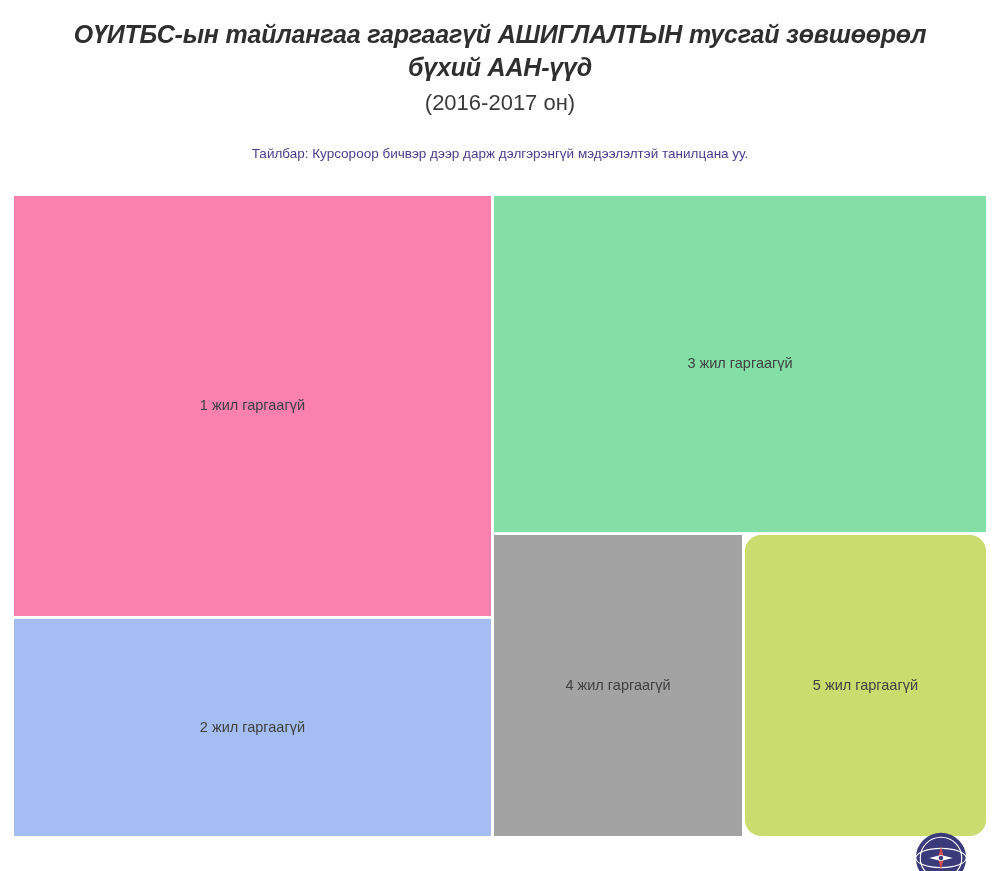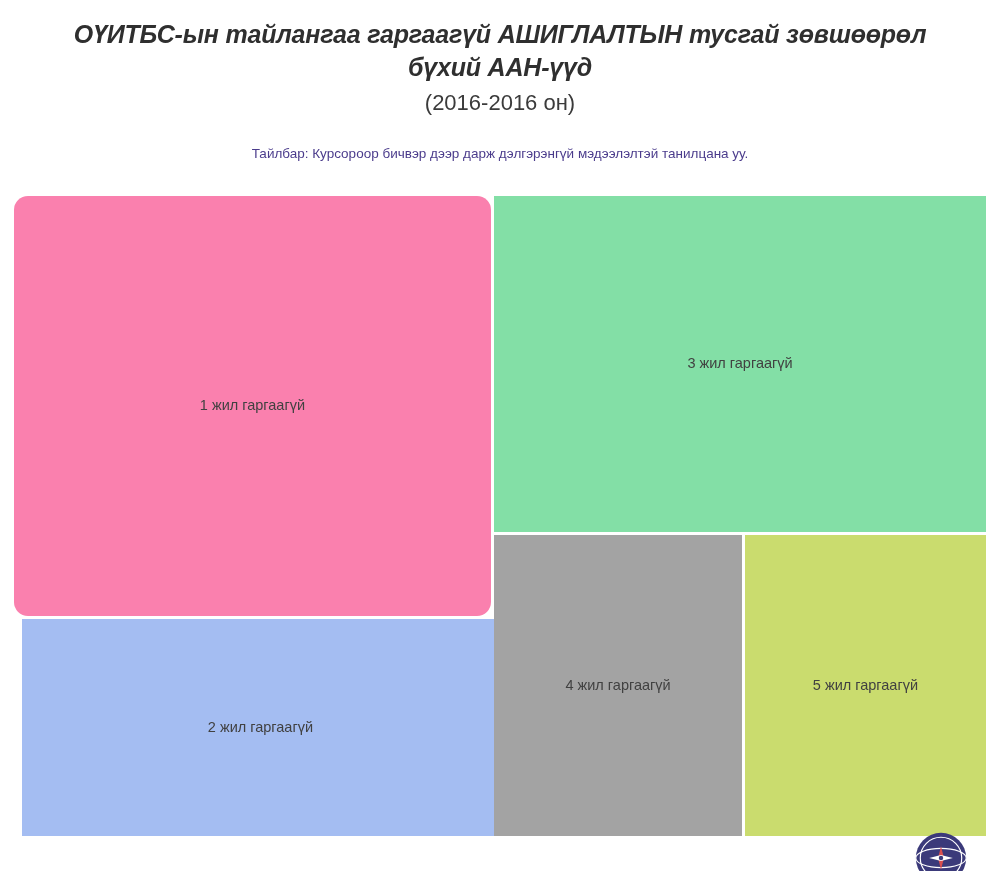--- a/index.html
+++ b/index.html
@@ -64,63 +64,63 @@
     font-size: 14.5px;
     color: #414141;
     text-align: left;
     pointer-events: none;
     line-height: 1.2;
     padding: 0 6px;
   }
 
   
   .tile-0 { left: 0;        top: 0;       width: 49.07%; height: 65.6%; }
-  .tile-1 { left: 8px;        top: 66.1%;   width: 49.07%; height: 33.9%; }
+  .tile-1 { left: 0;        top: 66.1%;   width: 49.07%; height: 33.9%; }
   .tile-2 { left: 49.4%;    top: 0;       width: 50.6%;  height: 52.5%; }
   .tile-3 { left: 49.4%;    top: 53.0%;   width: 25.5%;  height: 47.0%; }
   .tile-4 { left: 75.2%;    top: 53.0%;   width: 24.8%;  height: 47.0%; }
 
   
   .watermark {
     position: absolute;
     right: 22px;
     bottom: -24px;
     width: 74px;
     height: 74px;
     pointer-events: none;
   }
 </style>
 </head>
 <body>
 
 <div class="header">
   <h1 class="chart-title">ОҮИТБС-ын тайлангаа гаргаагүй АШИГЛАЛТЫН тусгай зөвшөөрөл бүхий ААН-үүд</h1>
-  <div class="chart-period">(2016-2016 он)</div>
+  <div class="chart-period">(2016-2017 он)</div>
   <div class="chart-note">Тайлбар: Курсороор бичвэр дээр дарж дэлгэрэнгүй мэдээлэлтэй танилцана уу.</div>
 </div>
 
 <div class="treemap">
 
-  <div class="tile tile-0" style="background-color: rgb(250, 128, 174); border-radius: 14px;">
+  <div class="tile tile-0" style="background-color: rgb(250, 128, 174);">
     <span class="tile-label">1 жил гаргаагүй</span>
   </div>
 
   <div class="tile tile-1" style="background-color: rgb(164, 189, 242);">
     <span class="tile-label">2 жил гаргаагүй</span>
   </div>
 
   <div class="tile tile-2" style="background-color: rgb(131, 223, 166);">
     <span class="tile-label">3 жил гаргаагүй</span>
   </div>
 
   <div class="tile tile-3" style="background-color: #a3a3a3;">
     <span class="tile-label">4 жил гаргаагүй</span>
   </div>
 
-  <div class="tile tile-4" style="background-color: rgb(202, 220, 110);">
+  <div class="tile tile-4" style="background-color: rgb(202, 220, 110); border-radius: 16px;">
     <span class="tile-label">5 жил гаргаагүй</span>
   </div>
 
 </div>
 
 <svg class="watermark" viewBox="0 0 100 100">
   <circle cx="50" cy="50" r="34" fill="#3b3a7a"></circle>
   <circle cx="50" cy="50" r="28" fill="none" stroke="#ffffff" stroke-width="1.6"></circle>
   <ellipse cx="50" cy="50" rx="34" ry="13" fill="none" stroke="#ffffff" stroke-width="1.4"></ellipse>
   <path d="M50 34 L54 50 L50 66 L46 50 Z" fill="#d94f4f"></path>

